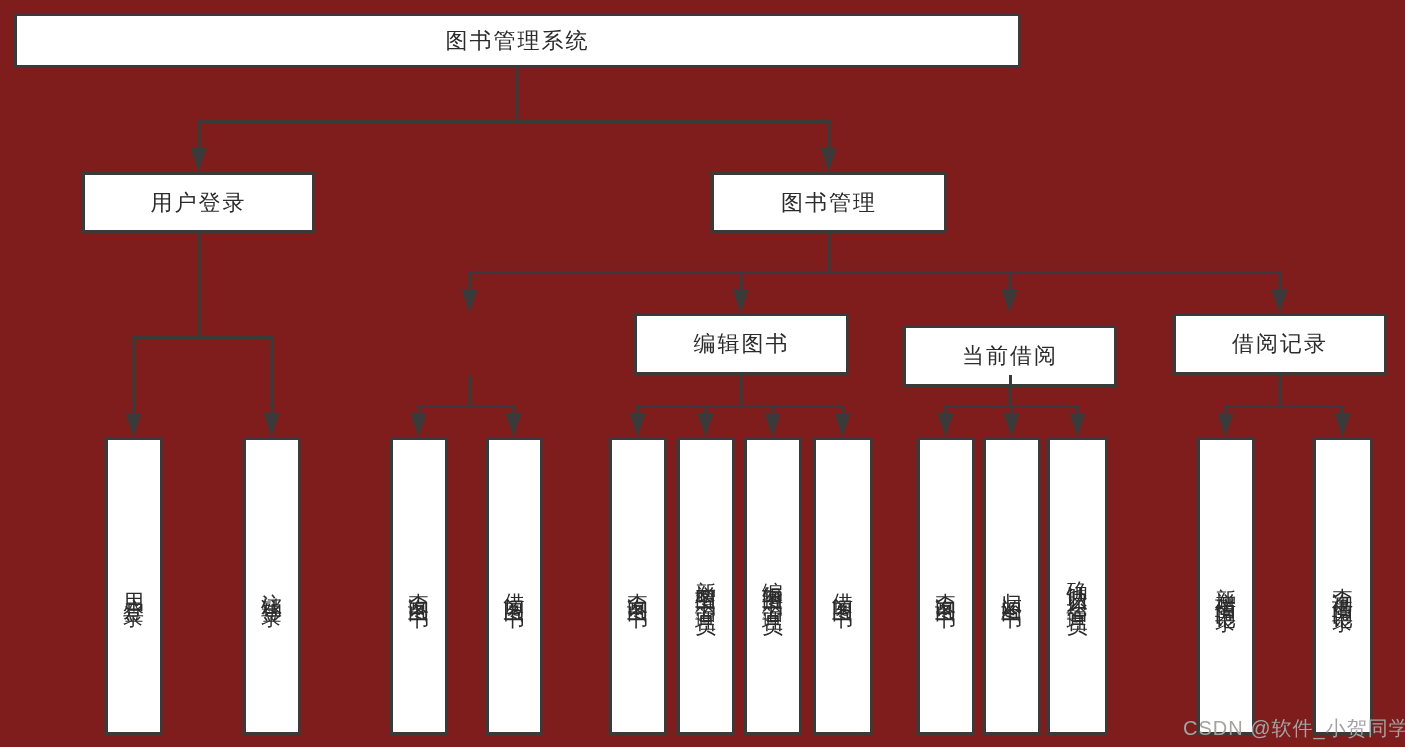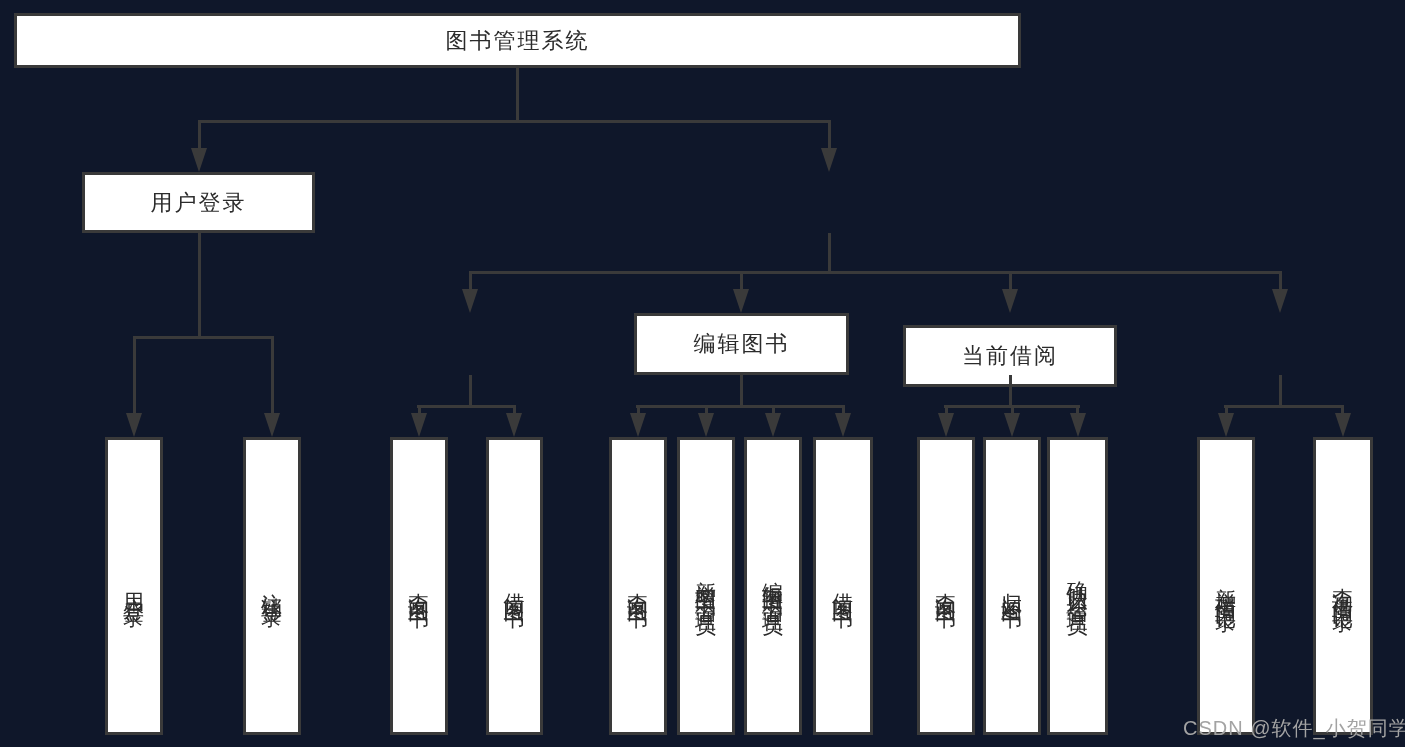--- a/index.html
+++ b/index.html
@@ -1,19 +1,19 @@
 <!DOCTYPE html>
 <html><head>
 <meta charset="utf-8">
 <style>
   html,body{margin:0;padding:0;background:#ffffff;}
   #canvas{
     position:relative;
     width:1405px;height:747px;
-    background:#0f172a;
+    background:#7f1d1d;
     font-family:"Liberation Sans","DejaVu Sans",sans-serif;
     overflow:hidden;
   }
   .box{
     position:absolute;
     box-sizing:border-box;
     border:3px solid #3a3a3a;
     background:#ffffff;
     display:flex;
     align-items:center;
@@ -63,20 +63,23 @@
   <div class="vl" style="left:516px;top:68px;height:52px"></div>
   <div class="hl" style="left:198px;top:120px;width:633px"></div>
   <div class="vl" style="left:198px;top:120px;height:32px"></div>
   <div class="vl" style="left:828px;top:120px;height:32px"></div>
   <div class="arrow" style="left:191px;top:148px"></div>
   <div class="arrow" style="left:821px;top:148px"></div>
 
   <div class="box h" style="left:82px;top:172px;width:233px;height:61px">
     <span>用户登录</span>
   </div>
+  <div class="box h" style="left:711px;top:172px;width:236px;height:61px">
+    <span>图书管理</span>
+  </div>
 
   <div class="vl" style="left:198px;top:233px;height:103px"></div>
   <div class="hl" style="left:133px;top:336px;width:141px"></div>
   <div class="vl" style="left:133px;top:336px;height:79px"></div>
   <div class="vl" style="left:271px;top:336px;height:79px"></div>
   <div class="arrow" style="left:126px;top:413px"></div>
   <div class="arrow" style="left:264px;top:413px"></div>
 
   <div class="vl" style="left:828px;top:233px;height:38px"></div>
   <div class="hl" style="left:469px;top:271px;width:813px"></div>
@@ -87,20 +90,23 @@
   <div class="arrow" style="left:462px;top:289px"></div>
   <div class="arrow" style="left:733px;top:289px"></div>
   <div class="arrow" style="left:1002px;top:289px"></div>
   <div class="arrow" style="left:1272px;top:289px"></div>
 
   <div class="box h" style="left:634px;top:313px;width:215px;height:62px">
     <span>编辑图书</span>
   </div>
   <div class="box h" style="left:903px;top:325px;width:214px;height:62px">
     <span>当前借阅</span>
+  </div>
+  <div class="box h" style="left:1173px;top:313px;width:214px;height:62px">
+    <span>借阅记录</span>
   </div>
 
   <div class="vl" style="left:469px;top:375px;height:30px"></div>
   <div class="hl" style="left:417px;top:405px;width:99px"></div>
   <div class="vl" style="left:418px;top:405px;height:11px"></div>
   <div class="vl" style="left:513px;top:405px;height:11px"></div>
   <div class="arrow" style="left:411px;top:413px"></div>
   <div class="arrow" style="left:506px;top:413px"></div>
 
   <div class="vl" style="left:740px;top:375px;height:30px"></div>

